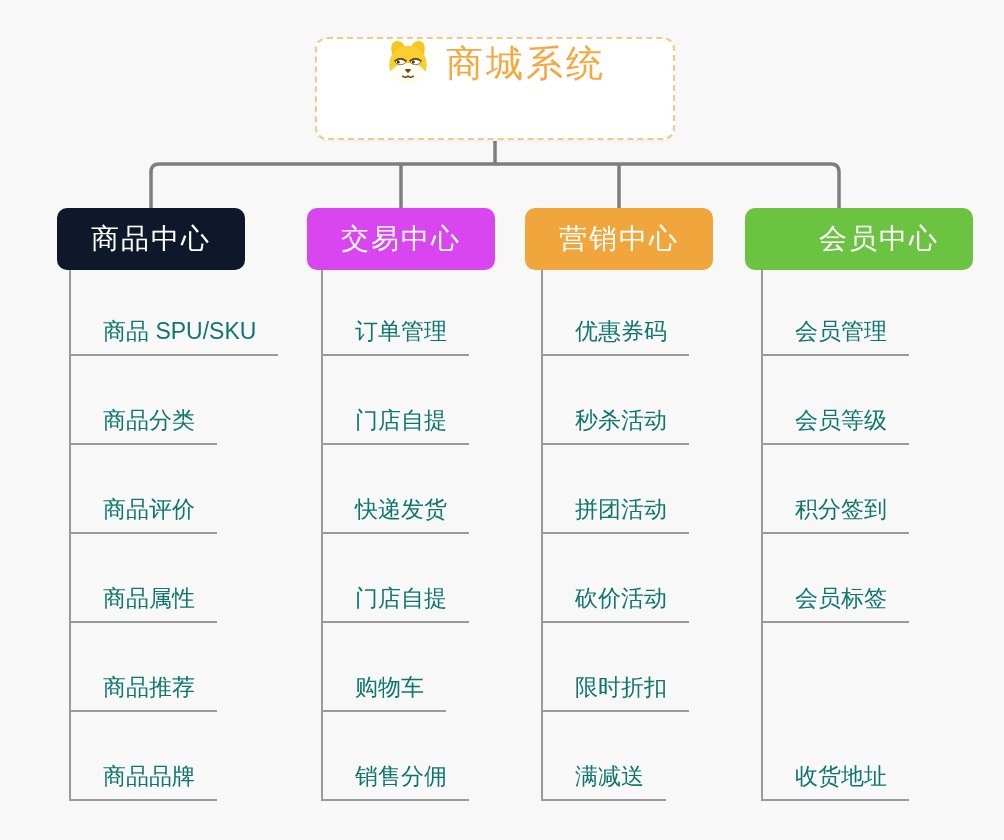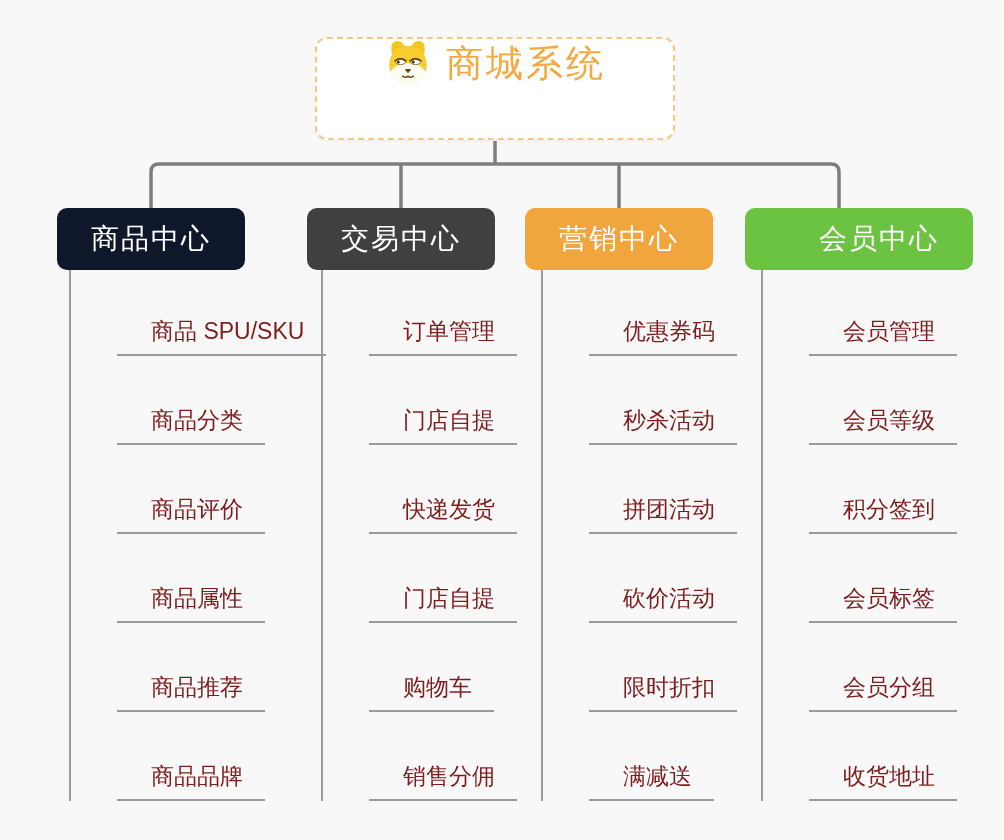--- a/index.html
+++ b/index.html
@@ -79,24 +79,23 @@
   .s2 { left: 541px; }
   .s3 { left: 761px; }
   
   .leaf {
     position: absolute;
     box-sizing: content-box;
     padding: 0 22px 8px 34px;
     border-bottom: 2px solid #9a9a9a;
     font-size: 23px;
     line-height: 30px;
-    color: #7f1d1d;
+    color: #0f766e;
     white-space: nowrap;
     cursor: pointer;
-    margin-left: 48px;
   }
   .c0 { left: 69px; }
   .c1 { left: 321px; }
   .c2 { left: 541px; }
   .c3 { left: 761px; }
   .r0 { top: 316px; }
   .r1 { top: 405px; }
   .r2 { top: 494px; }
   .r3 { top: 583px; }
   .r4 { top: 672px; }
@@ -138,21 +137,21 @@
       <circle cx="39" cy="30.5" r="2" fill="#4a3008"></circle>
 
       <path d="M29 40 L35 40 Q36.2 40 35.4 41.6 L33 44.6 Q32 45.8 31 44.6 L28.6 41.6 Q27.8 40 29 40 Z" fill="#6b4a12"></path>
 
       <path d="M25 49.5 Q28.5 52.5 32 49.5 Q35.5 52.5 39 49.5" fill="none" stroke="#6b4a12" stroke-width="2" stroke-linecap="round"></path>
     </svg>
     <span class="root-title">商城系统</span>
   </div>
 
   <div class="branch b0" style="background-color: #0f172a;">商品中心</div>
-  <div class="branch b1" style="background-color: #404040;">交易中心</div>
+  <div class="branch b1" style="background-color: #d946ef;">交易中心</div>
   <div class="branch b2" style="background-color: rgb(240, 166, 60);">营销中心</div>
   <div class="branch b3" style="background-color: rgb(108, 194, 65);">会员中心</div>
 
   <div class="stem s0"></div>
   <div class="stem s1"></div>
   <div class="stem s2"></div>
   <div class="stem s3"></div>
 
   <div class="leaf c0 r0">商品 SPU/SKU</div>
   <div class="leaf c0 r1">商品分类</div>
@@ -172,16 +171,15 @@
   <div class="leaf c2 r1">秒杀活动</div>
   <div class="leaf c2 r2">拼团活动</div>
   <div class="leaf c2 r3">砍价活动</div>
   <div class="leaf c2 r4">限时折扣</div>
   <div class="leaf c2 r5">满减送</div>
 
   <div class="leaf c3 r0">会员管理</div>
   <div class="leaf c3 r1">会员等级</div>
   <div class="leaf c3 r2">积分签到</div>
   <div class="leaf c3 r3">会员标签</div>
-  <div class="leaf c3 r4">会员分组</div>
   <div class="leaf c3 r5">收货地址</div>
 
 </div>
 
 </body></html>

